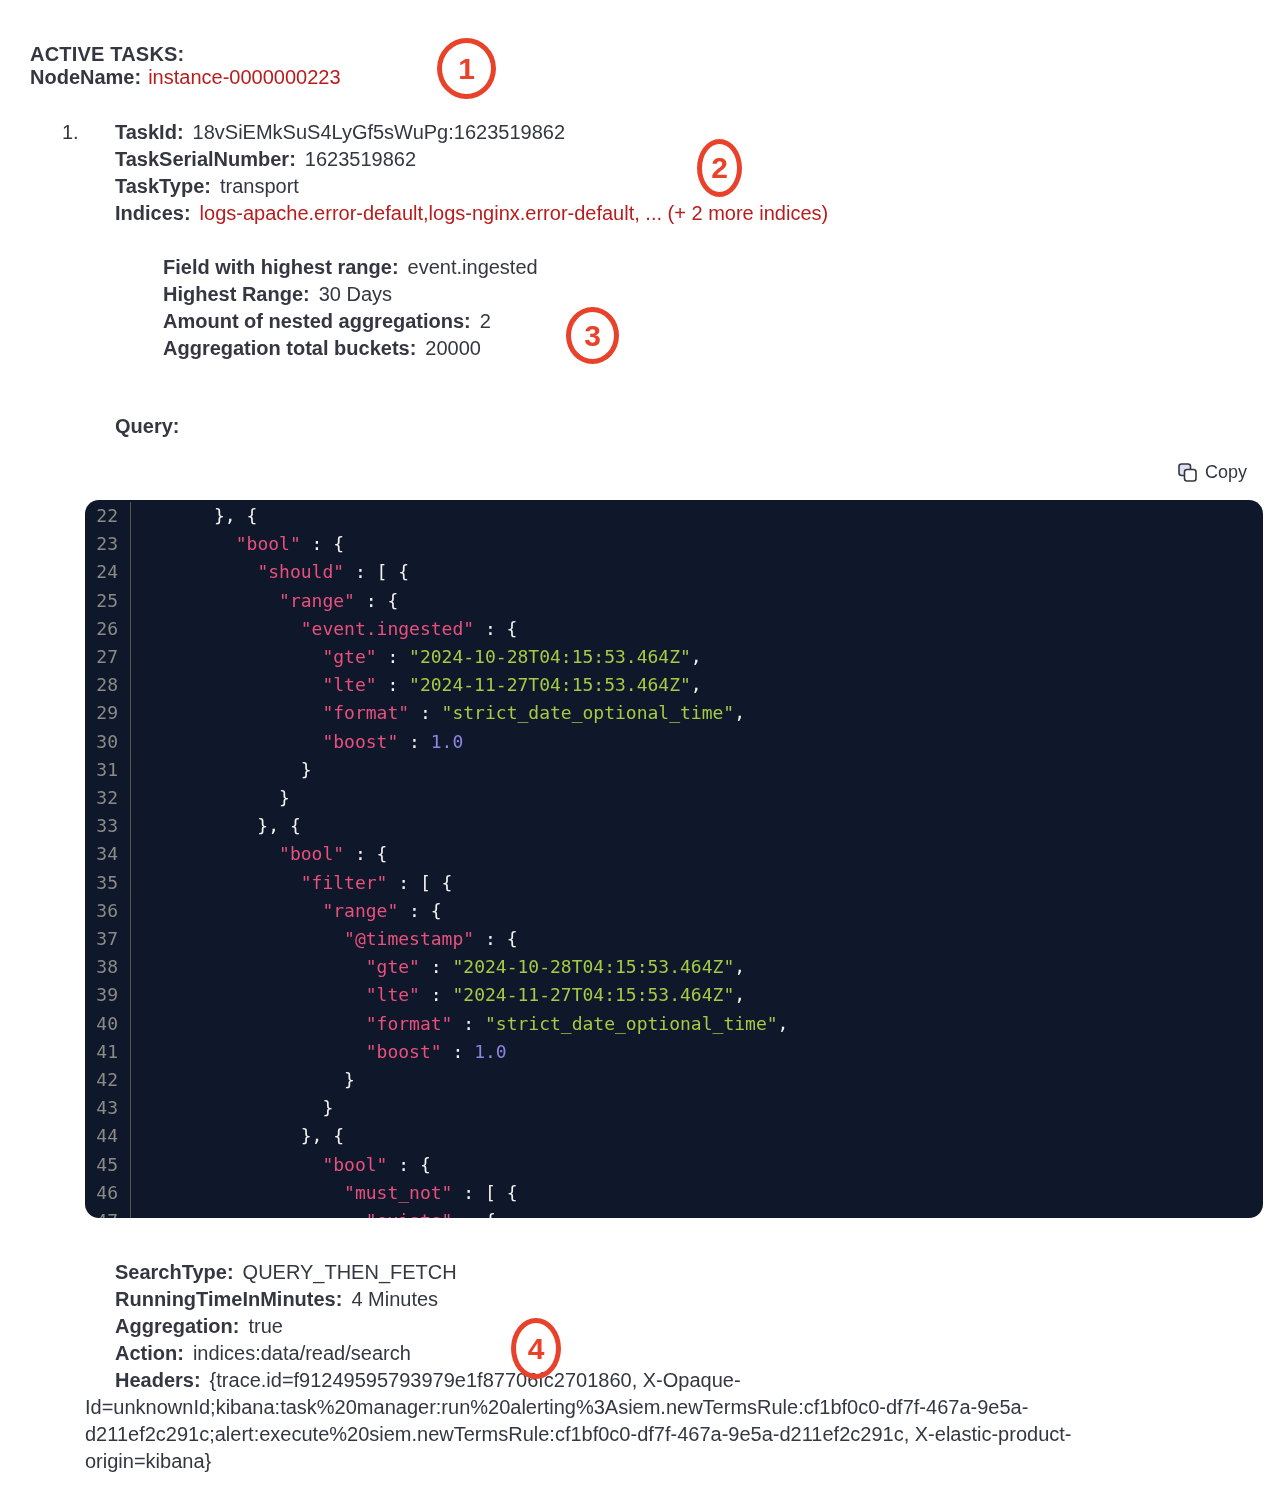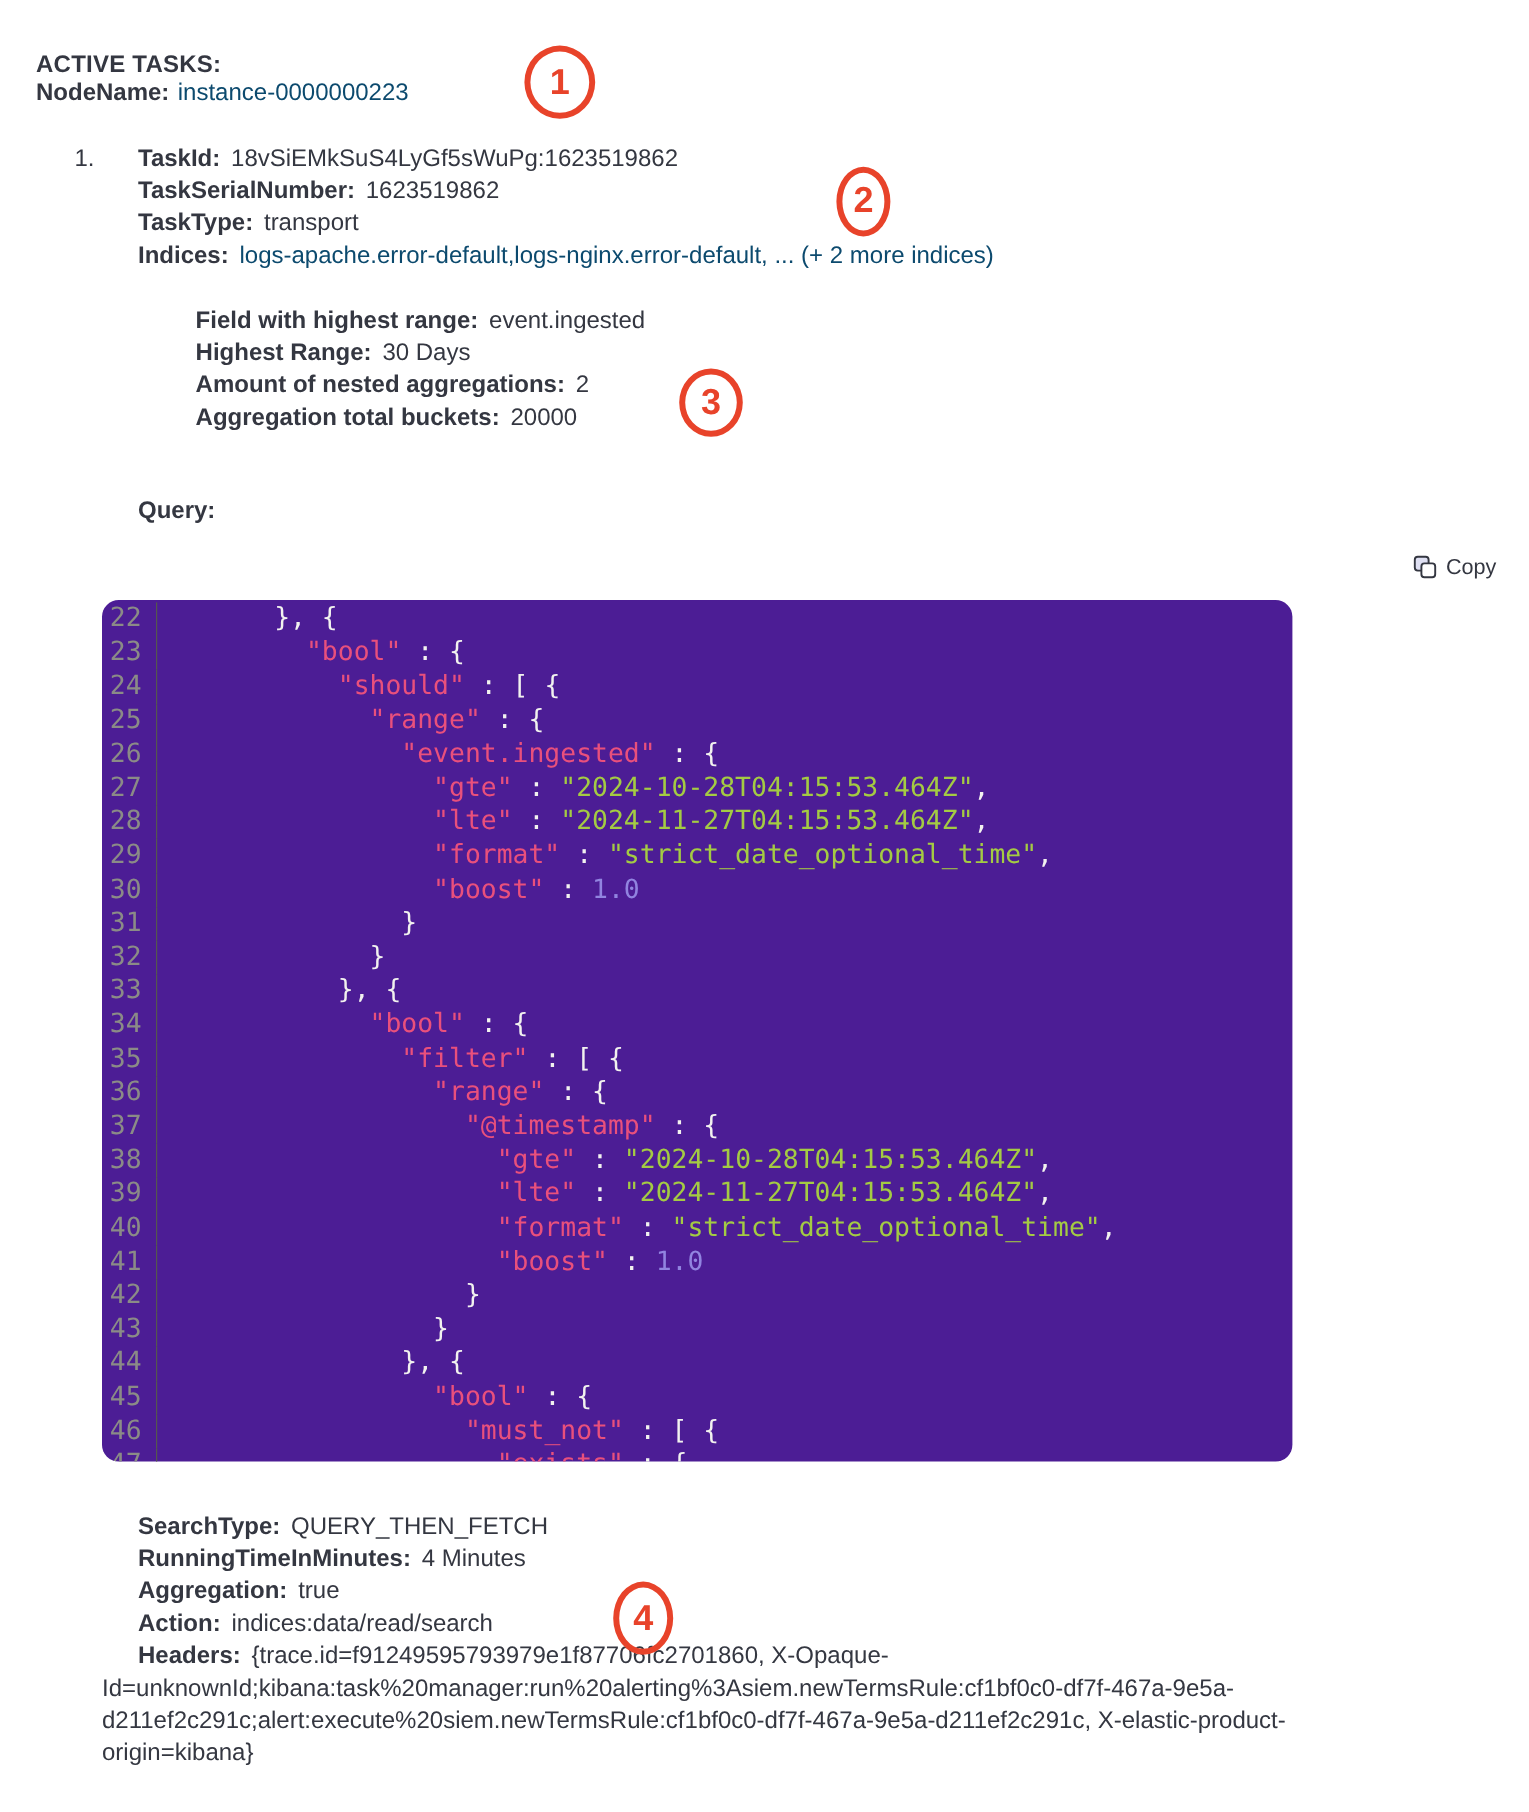--- a/index.html
+++ b/index.html
@@ -3,21 +3,21 @@
 <meta charset="utf-8">
 <style>
   * { margin: 0; padding: 0; box-sizing: border-box; }
   html, body { background: #ffffff; }
   body {
     width: 1274px; height: 1510px; position: relative;
     font-family: "Liberation Sans", sans-serif;
     color: #343741; font-size: 20px;
   }
   .b { font-weight: 700; }
-  .link { color: #0c4a6e; text-decoration: none; cursor: pointer; }
+  .link { color: #b91c1c; text-decoration: none; cursor: pointer; }
   .val { margin-left: 9px; }
 
   #page-title { position: absolute; left: 30px; top: 12px; font-size: 20px; font-weight: 700; letter-spacing: 0.2px; margin-top: 31px; }
 
   #node-line { position: absolute; left: 30px; top: 66px; font-size: 20px; }
   #node-line .link { margin-left: 7px; }
 
   
   #task-block { position: absolute; left: 62px; top: 119px; line-height: 27px; }
   .task-line { padding-left: 53px; position: relative; }
@@ -32,23 +32,23 @@
   
   #copy-btn {
     position: absolute; right: 27px; top: 462px;
     display: flex; align-items: flex-end; gap: 7px;
     font-size: 18px; color: #343741; cursor: pointer; background: none; border: none;
     font-family: "Liberation Sans", sans-serif;
   }
 
   
   #code-block {
-    position: absolute; left: 85px; top: 500px; width: 992px; height: 718px;
-    background: #4c1d95; border-radius: 14px; overflow: hidden;
-    font-family: "DejaVu Sans Mono", monospace; font-size: 22px; line-height: 28.2px;
+    position: absolute; left: 85px; top: 500px; width: 1178px; height: 718px;
+    background: #0f172a; border-radius: 14px; overflow: hidden;
+    font-family: "DejaVu Sans Mono", monospace; font-size: 18px; line-height: 28.2px;
     padding-top: 2px;
   }
   .crow { display: flex; }
   .ln {
     flex: 0 0 46px; width: 46px; text-align: right; padding-right: 12px;
     color: #8b8b87; border-right: 1px solid #56564f; user-select: none;
   }
   .cl { white-space: pre; padding-left: 18px; }
   .tok-pn { color: #f2f2ef; }
   .tok-k  { color: #e9507c; }

